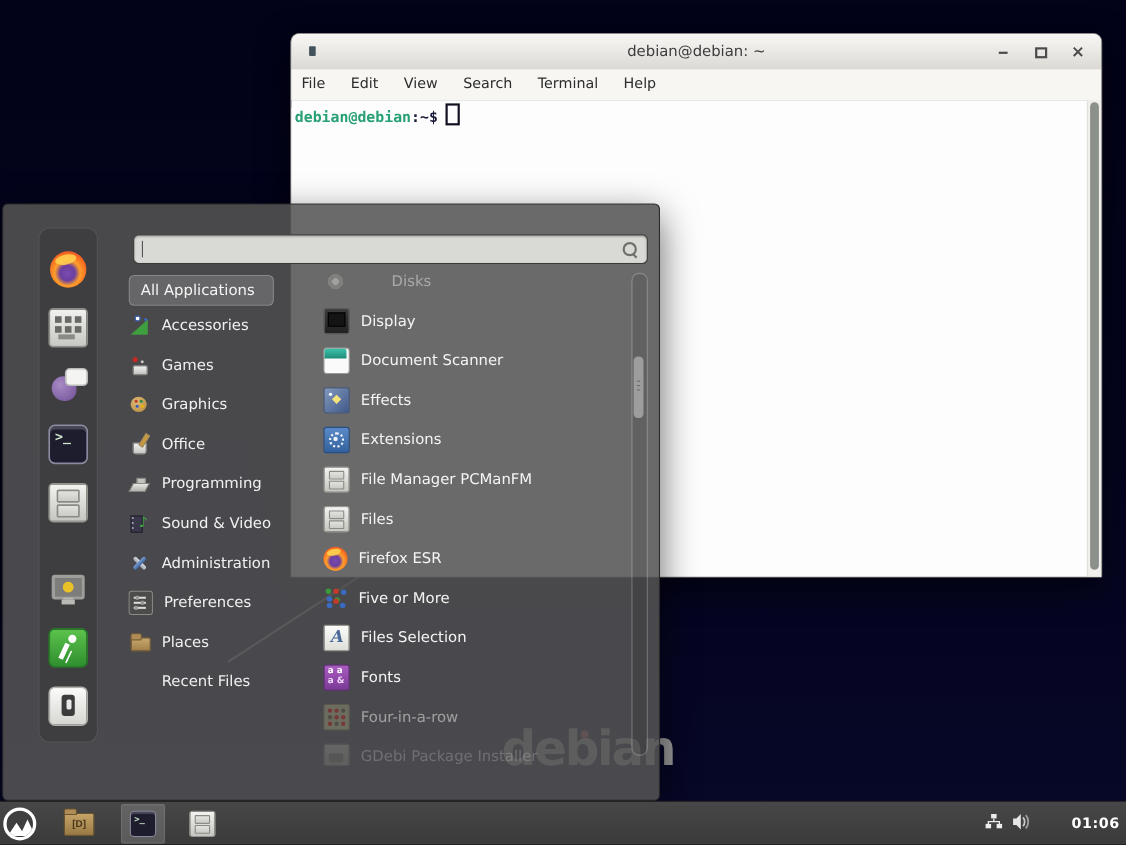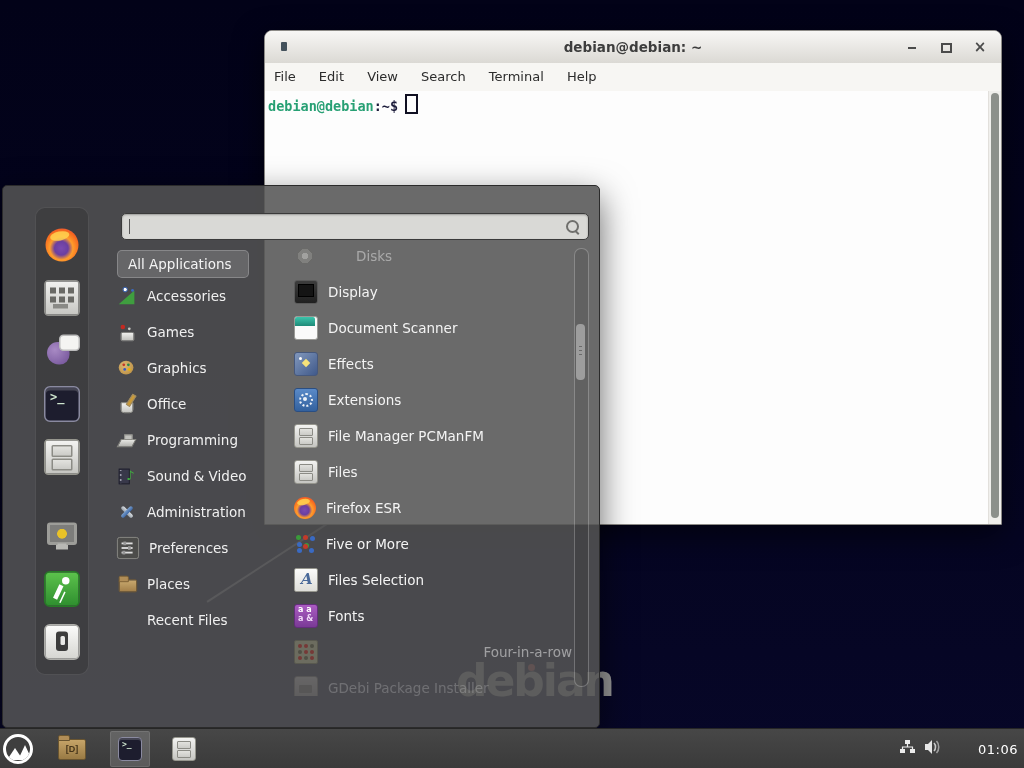--- a/index.html
+++ b/index.html
@@ -15,21 +15,21 @@
   .swoosh{position:absolute;left:195px;top:560px;width:150px;height:2px;
     background:rgba(225,225,225,.55);transform:rotate(-33deg);z-index:1;}
 
   
   .terminal-win{position:absolute;left:264px;top:30px;width:736px;height:493px;
     border:1px solid #8d8b87;border-radius:8px 8px 1px 1px;z-index:2;
     box-shadow:0 10px 30px rgba(0,0,0,.55);background:#fdfdfd;}
   .titlebar{position:absolute;left:0;top:0;right:0;height:32px;border-radius:7px 7px 0 0;
     background:linear-gradient(#f8f7f5,#dbd9d4);border-bottom:1px solid #bdbbb6;}
   .title-text{position:absolute;left:0;right:0;top:0;height:32px;line-height:32px;text-align:center;
-    font-size:13.5px;font-weight:bold;color:#3d3d3d;}
+    font-size:13.5px;font-weight:normal;color:#3d3d3d;}
   .win-icon{position:absolute;left:16px;top:11px;width:6px;height:9px;background:#44525c;border-radius:1px;}
   .win-btns{position:absolute;right:12px;top:0;height:32px;display:flex;align-items:center;gap:16px;}
   .win-btn{width:18px;height:18px;position:relative;cursor:default;}
   .btn-min::before{content:"";position:absolute;left:5px;top:9px;width:8px;height:2px;background:#4b4b4b;}
   .btn-max::before{content:"";position:absolute;left:4px;top:5px;width:7px;height:6px;border:2px solid #4b4b4b;}
   .btn-close{font-size:15px;font-weight:bold;color:#4b4b4b;line-height:18px;text-align:center;}
   .menubar{position:absolute;left:0;top:32px;right:0;height:28px;background:#f7f6f3;
     border-bottom:7px solid #0f172a;}
   .tmenu-item{display:inline-block;padding:0 9px;line-height:28px;font-size:13px;color:#2c2c2c;}
   .term-body{position:absolute;left:0;top:60px;right:0;bottom:0;background:#fdfdfd;}
@@ -228,21 +228,21 @@
     background:linear-gradient(#c6a468,#997a44);border:1px solid #6a5530;}
   .tb-folder::before{content:"";position:absolute;left:-1px;top:-5px;width:10px;height:4px;border-radius:2px 2px 0 0;
     background:#b08d57;border:1px solid #6a5530;}
   .tb-folder-label{display:block;text-align:center;line-height:19px;font-size:9px;font-weight:bold;color:#463akhaki;
     color:#46351a;}
   .tb-task{width:40px;height:36px;margin:0 6px 0 8px;border-radius:2px;display:flex;align-items:center;justify-content:center;
     background:rgba(255,255,255,.16);border:1px solid rgba(255,255,255,.10);}
   .tb-plain{width:40px;height:36px;margin-left:8px;display:flex;align-items:center;justify-content:center;
     background:none;border:none;}
   .tb-right{position:absolute;right:6px;top:0;height:40px;display:flex;align-items:center;gap:8px;}
-  .clock{font-size:13px;font-weight:normal;color:#fff;letter-spacing:.5px;margin-left:28px;}
+  .clock{font-size:13px;font-weight:bold;color:#fff;letter-spacing:.5px;margin-left:28px;}
 
   button{cursor:default;}
 </style>
 </head>
 <body>
 
 <div id="screen">
 
   <div class="swoosh"></div>
   <div class="watermark">
@@ -436,21 +436,21 @@
           <div class="app-row">
             <span class="ic ic-font-selection"></span>
             <span>Files Selection</span>
           </div>
 
           <div class="app-row">
             <span class="ic ic-fonts"></span>
             <span>Fonts</span>
           </div>
 
-          <div class="app-row" style="opacity: 0.5; justify-content: space-between;">
+          <div class="app-row" style="opacity: 0.5;">
             <span class="ic ic-four-in-a-row"></span>
             <span>Four-in-a-row</span>
           </div>
 
           <div class="app-row" style="opacity: 0.22;">
             <span class="ic ic-gdebi"></span>
             <span>GDebi Package Installer</span>
           </div>
         </div>
     </div>

